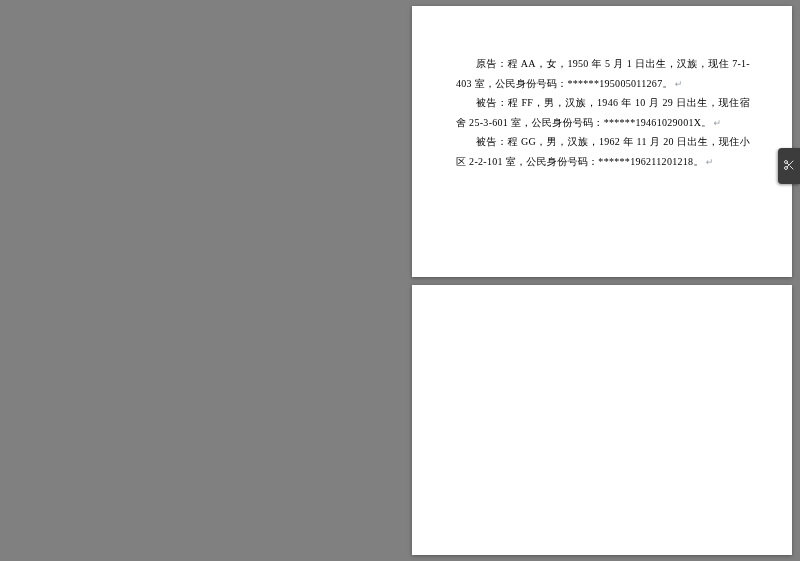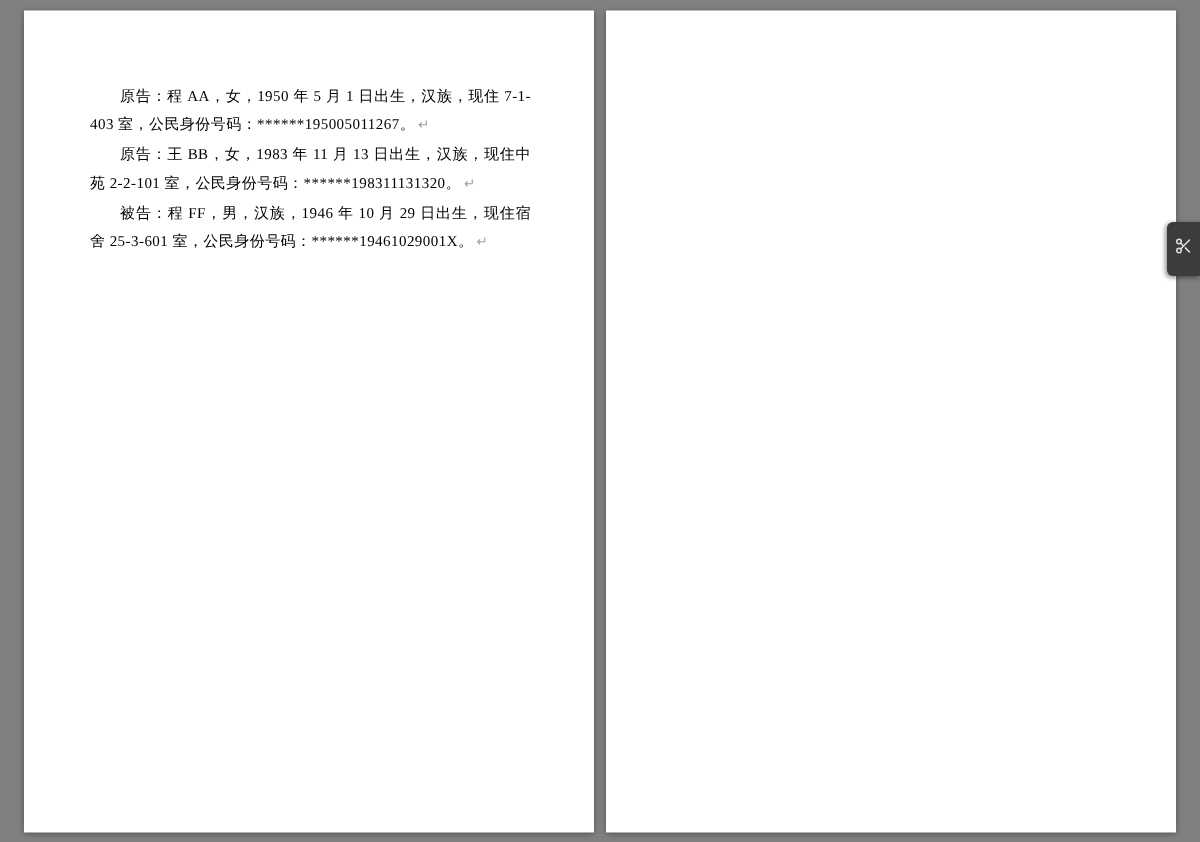--- a/index.html
+++ b/index.html
@@ -11,22 +11,23 @@
     background: #808080;
     font-family: "SimSun", "宋体", serif;
     overflow: hidden;
     position: relative;
   }
   .workspace {
     display: flex;
     gap: 8px;
     padding: 6px 8px;
     height: 561px;
-    align-items: center;
+    align-items: flex-end;
     justify-content: center;
+    flex-direction: column;
   }
   .page {
     background: #ffffff;
     width: 380px;
     height: 548px;
     box-shadow: 0 1px 4px rgba(0,0,0,0.35);
     padding: 48px 42px 40px 44px;
     position: relative;
     overflow: hidden;
   }
@@ -64,22 +65,22 @@
   .side-tab svg { width: 12px; height: 12px; }
 </style>
 </head>
 <body>
 
 <div class="workspace">
 
   <div class="page">
     <div class="doc-text" id="left-text">
         <p class="para">原告：程 AA，女，1950 年 5 月 1 日出生，汉族，现住 7-1-403 室，公民身份号码：******195005011267。<span class="mark">↵</span></p>
-        <p class="para">原告：王 BB，女，1983 年 11 月 13 日出生，汉族，现住中苑 2-2-101 室，公民身份号码：******198311131320。<span class="mark">↵</span></p>
         <p class="para">被告：程 FF，男，汉族，1946 年 10 月 29 日出生，现住宿舍 25-3-601 室，公民身份号码：******19461029001X。<span class="mark">↵</span></p>
+        <p class="para">被告：程 GG，男，汉族，1962 年 11 月 20 日出生，现住小区 2-2-101 室，公民身份号码：******196211201218。<span class="mark">↵</span></p>
       </div>
   </div>
 
   <div class="page">
     <div class="doc-text" id="right-text"></div>
   </div>
 
 </div>
 
 <div class="side-tab">

